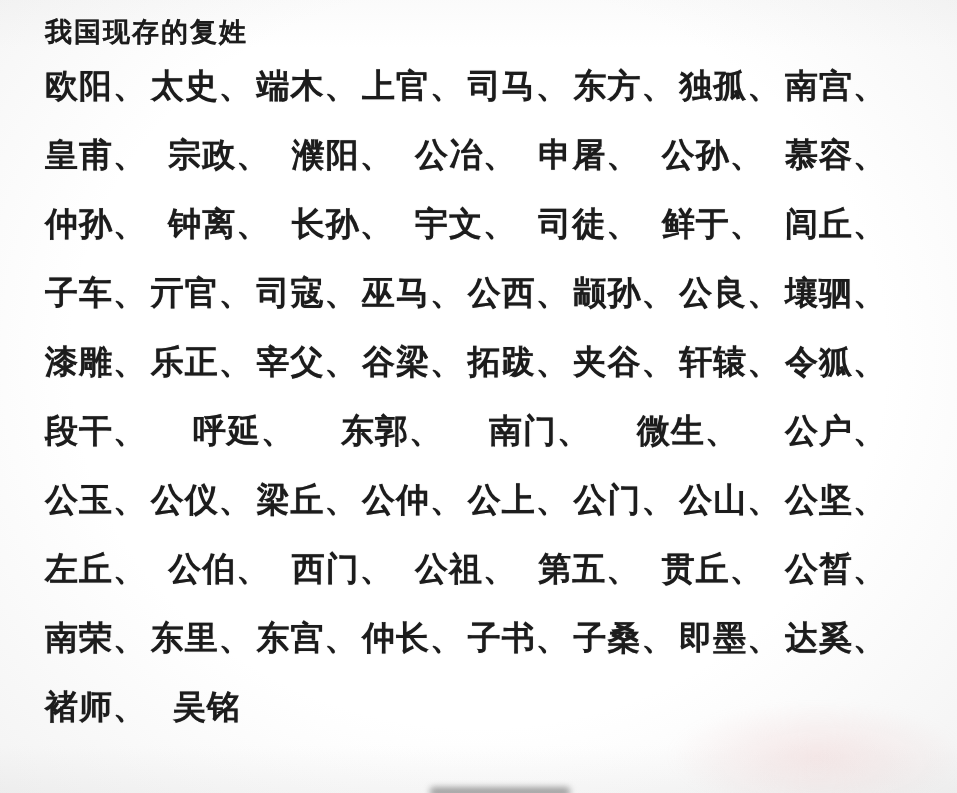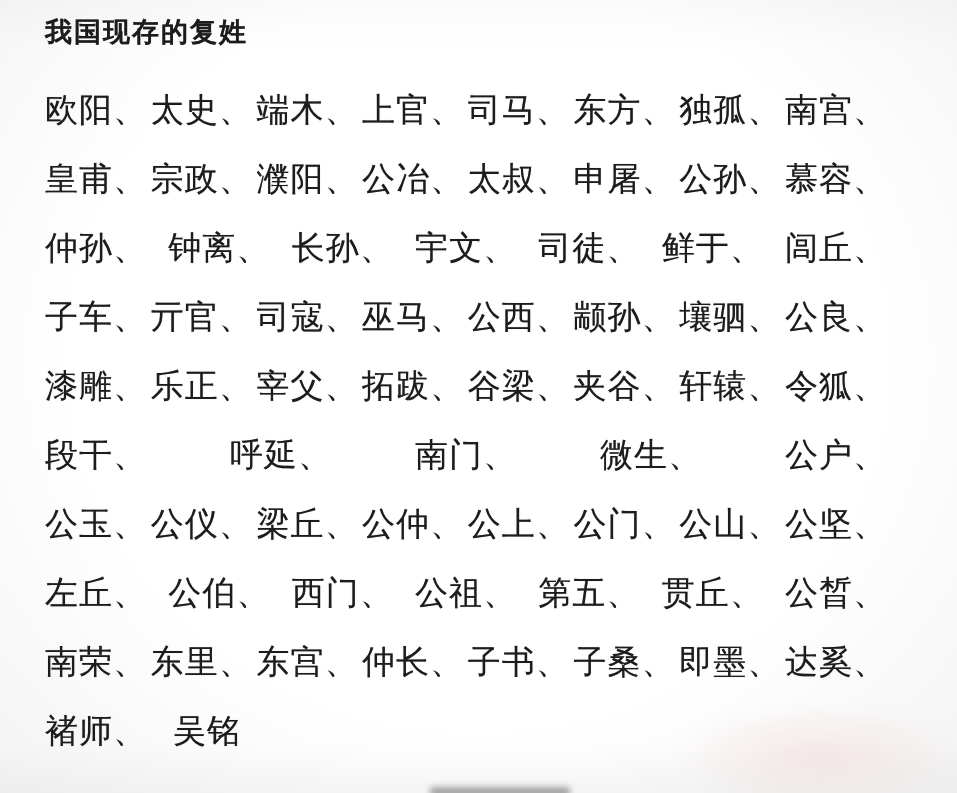--- a/index.html
+++ b/index.html
@@ -33,23 +33,23 @@
     color:#1c1c1c;
   }
   .title{
     font-size:27px;font-weight:bold;letter-spacing:2px;
     margin:0 0 14px 0;
     text-shadow:0 0 0.6px rgba(0,0,0,0.55);
     font-family:Liberation Serif, serif;
   }
   .rows{display:block;}
   .row{
-    display:flex;align-items:flex-end;
+    display:flex;align-items:flex-start;
     height:69px;
-    font-size:33px;font-weight:normal;
+    font-size:33px;font-weight:bold;
     text-shadow:0 0 0.7px rgba(0,0,0,0.5);
     letter-spacing:1px;
     white-space:nowrap;
   }
   .row.justify{justify-content:space-between;}
   .row.plain{justify-content:flex-start;gap:26px;}
   .surname{display:inline-block;}
 </style>
 </head>
 <body>
@@ -67,57 +67,57 @@
         <span class="surname">司马、</span>
         <span class="surname">东方、</span>
         <span class="surname">独孤、</span>
         <span class="surname">南宫、</span>
       </div>
       <div class="row justify">
         <span class="surname">皇甫、</span>
         <span class="surname">宗政、</span>
         <span class="surname">濮阳、</span>
         <span class="surname">公冶、</span>
-        <span class="surname">太叔、</span>
         <span class="surname">申屠、</span>
         <span class="surname">公孙、</span>
         <span class="surname">慕容、</span>
       </div>
       <div class="row justify">
         <span class="surname">仲孙、</span>
         <span class="surname">钟离、</span>
         <span class="surname">长孙、</span>
         <span class="surname">宇文、</span>
         <span class="surname">司徒、</span>
         <span class="surname">鲜于、</span>
         <span class="surname">闾丘、</span>
       </div>
       <div class="row justify">
         <span class="surname">子车、</span>
         <span class="surname">亓官、</span>
         <span class="surname">司寇、</span>
         <span class="surname">巫马、</span>
         <span class="surname">公西、</span>
         <span class="surname">颛孙、</span>
+        <span class="surname">公良、</span>
         <span class="surname">壤驷、</span>
-        <span class="surname">公良、</span>
       </div>
       <div class="row justify">
         <span class="surname">漆雕、</span>
         <span class="surname">乐正、</span>
         <span class="surname">宰父、</span>
+        <span class="surname">谷梁、</span>
         <span class="surname">拓跋、</span>
-        <span class="surname">谷梁、</span>
         <span class="surname">夹谷、</span>
         <span class="surname">轩辕、</span>
         <span class="surname">令狐、</span>
       </div>
       <div class="row justify">
         <span class="surname">段干、</span>
         <span class="surname">呼延、</span>
+        <span class="surname">东郭、</span>
         <span class="surname">南门、</span>
         <span class="surname">微生、</span>
         <span class="surname">公户、</span>
       </div>
       <div class="row justify">
         <span class="surname">公玉、</span>
         <span class="surname">公仪、</span>
         <span class="surname">梁丘、</span>
         <span class="surname">公仲、</span>
         <span class="surname">公上、</span>

